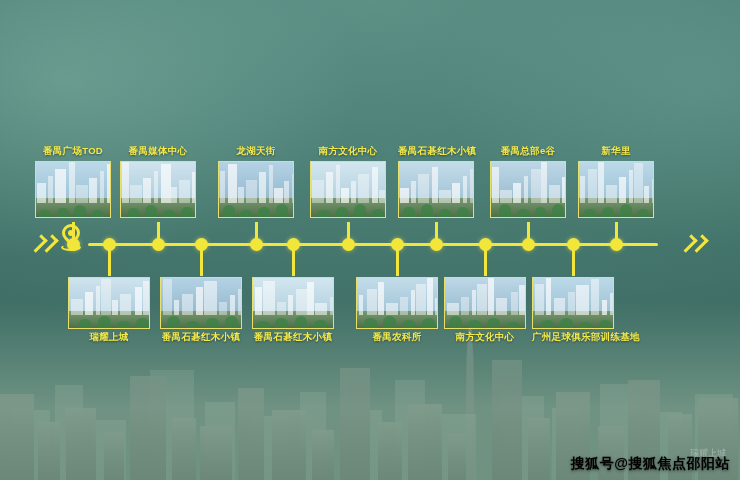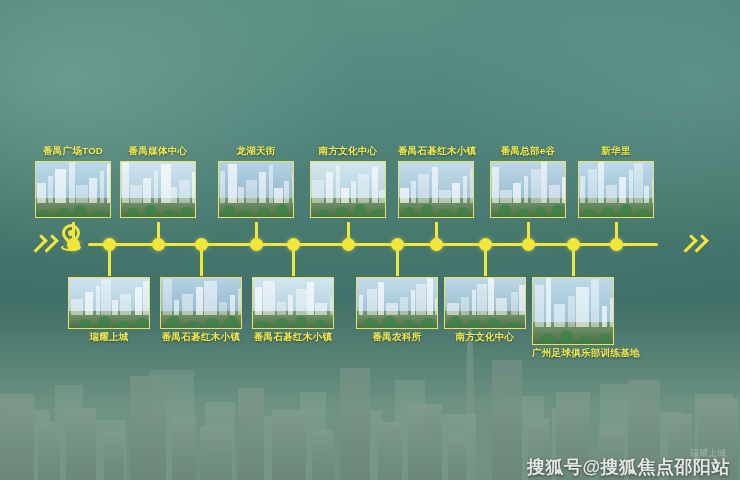--- a/index.html
+++ b/index.html
@@ -116,21 +116,21 @@
   .thumb .gnd  { position:absolute; left:0; right:0; bottom:0; }
   .thumb .b {
     position:absolute; bottom:0; background:rgba(255,255,255,.55);
   }
   .thumb .g {
     position:absolute; bottom:0; background:rgba(60,130,70,.75); border-radius:50% 50% 0 0;
   }
   
   .wm {
     position:absolute; right:10px; top:455px;
-    font-size:18px; font-weight:bold; color:#e5e5e5;
+    font-size:14px; font-weight:bold; color:#000000;
     text-shadow:0 1px 3px rgba(0,0,0,.55); letter-spacing:.5px;
   }
   .wm-ghost {
     position:absolute; right:14px; top:447px;
     font-size:9px; color:rgba(255,255,255,.35);
   }
 </style>
 </head>
 <body>
 
@@ -454,21 +454,21 @@
           <div class="b" style="left: 64%; width: 14%; height: 34%; background: rgba(255, 255, 255, 0.54); bottom: 26%;"></div>
           <div class="b" style="left: 82%; width: 9%; height: 47%; background: rgba(255, 255, 255, 0.4); bottom: 26%;"></div>
           <div class="b" style="left: 92%; width: 16%; height: 60%; background: rgba(255, 255, 255, 0.616); bottom: 26%;"></div>
           <div class="g" style="left: 5%; width: 16%; height: 25%;"></div>
           <div class="g" style="left: 29%; width: 16%; height: 16%;"></div>
           <div class="g" style="left: 53%; width: 16%; height: 21%;"></div>
           <div class="g" style="left: 77%; width: 16%; height: 12%;"></div>
         </div>
         <div class="label">南方文化中心</div>
       </div>
-      <div class="card bot" style="left: 532px; top: 277px; width: 82px; height: 68px; font-family: Liberation Serif, serif;">
+      <div class="card bot" style="left: 532px; top: 277px; width: 82px; height: 52px; font-family: Liberation Serif, serif;">
         <div class="thumb">
           <div class="sky" style="background: linear-gradient(rgb(188, 217, 232) 0%, rgb(143, 185, 207) 100%);"></div>
           <div class="gnd" style="height: 34%; background: linear-gradient(rgba(118, 150, 108, 0.95), rgb(78, 112, 72));"></div>
           <div class="b" style="left: 2%; width: 12%; height: 63%; background: rgba(255, 255, 255, 0.47); bottom: 26%;"></div>
           <div class="b" style="left: 16%; width: 7%; height: 76%; background: rgba(255, 255, 255, 0.686); bottom: 26%;"></div>
           <div class="b" style="left: 26%; width: 14%; height: 34%; background: rgba(255, 255, 255, 0.54); bottom: 26%;"></div>
           <div class="b" style="left: 44%; width: 9%; height: 47%; background: rgba(255, 255, 255, 0.4); bottom: 26%;"></div>
           <div class="b" style="left: 54%; width: 16%; height: 60%; background: rgba(255, 255, 255, 0.616); bottom: 26%;"></div>
           <div class="b" style="left: 72%; width: 11%; height: 73%; background: rgba(255, 255, 255, 0.47); bottom: 26%;"></div>
           <div class="b" style="left: 86%; width: 6%; height: 31%; background: rgba(255, 255, 255, 0.686); bottom: 26%;"></div>

